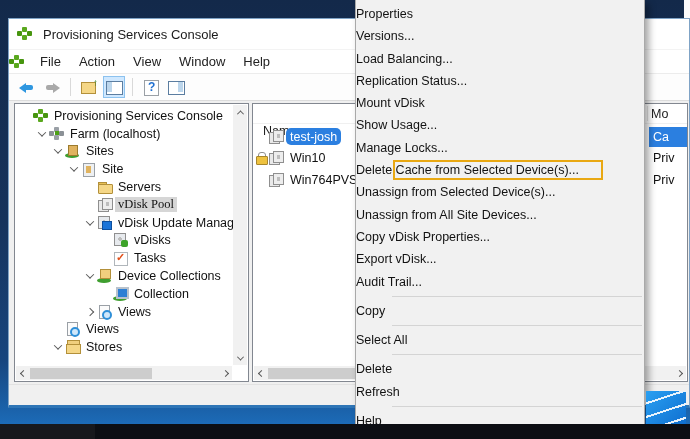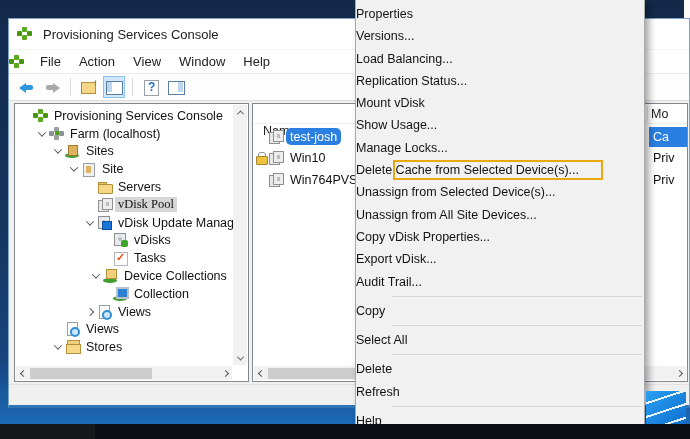--- a/index.html
+++ b/index.html
@@ -226,21 +226,21 @@
             <div class="trow" style="padding-left: 84px;">
               <span class="chevbox"></span>
               <span class="ic ic14 i-vdisks"></span>
               <span class="lbl">vDisks</span>
             </div>
             <div class="trow" style="padding-left: 84px;">
               <span class="chevbox"></span>
               <span class="ic ic14 i-tasks"></span>
               <span class="lbl">Tasks</span>
             </div>
-            <div class="trow" style="padding-left: 68px; margin-left: 6px;">
+            <div class="trow" style="padding-left: 68px;">
               <span class="chevbox">
                 <span class="chev down"></span>
               </span>
               <span class="ic ic14 i-collections"></span>
               <span class="lbl">Device Collections</span>
             </div>
             <div class="trow" style="padding-left: 84px;">
               <span class="chevbox"></span>
               <span class="ic ic14 i-collection"></span>
               <span class="lbl">Collection</span>

